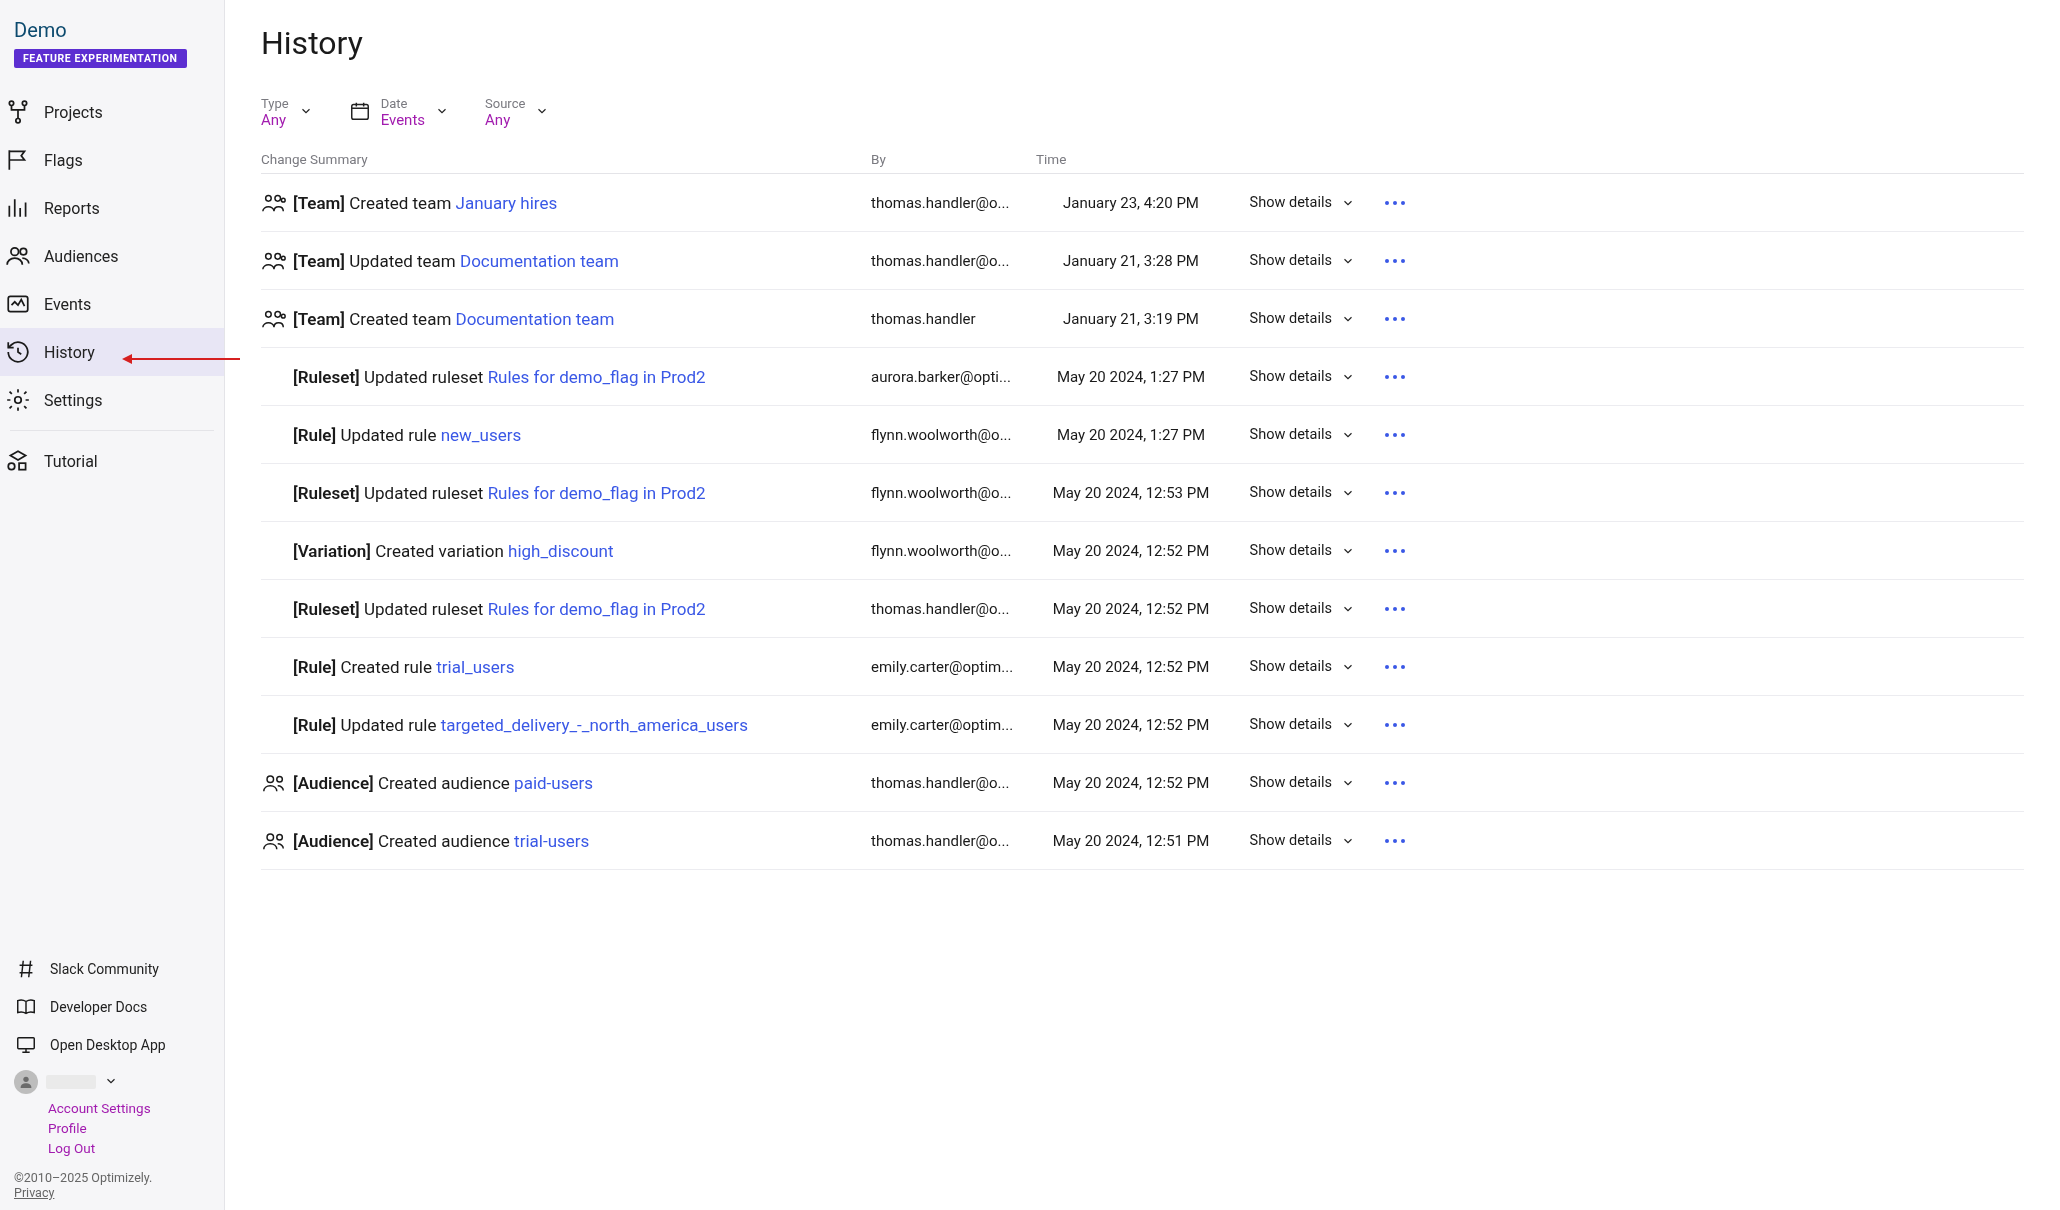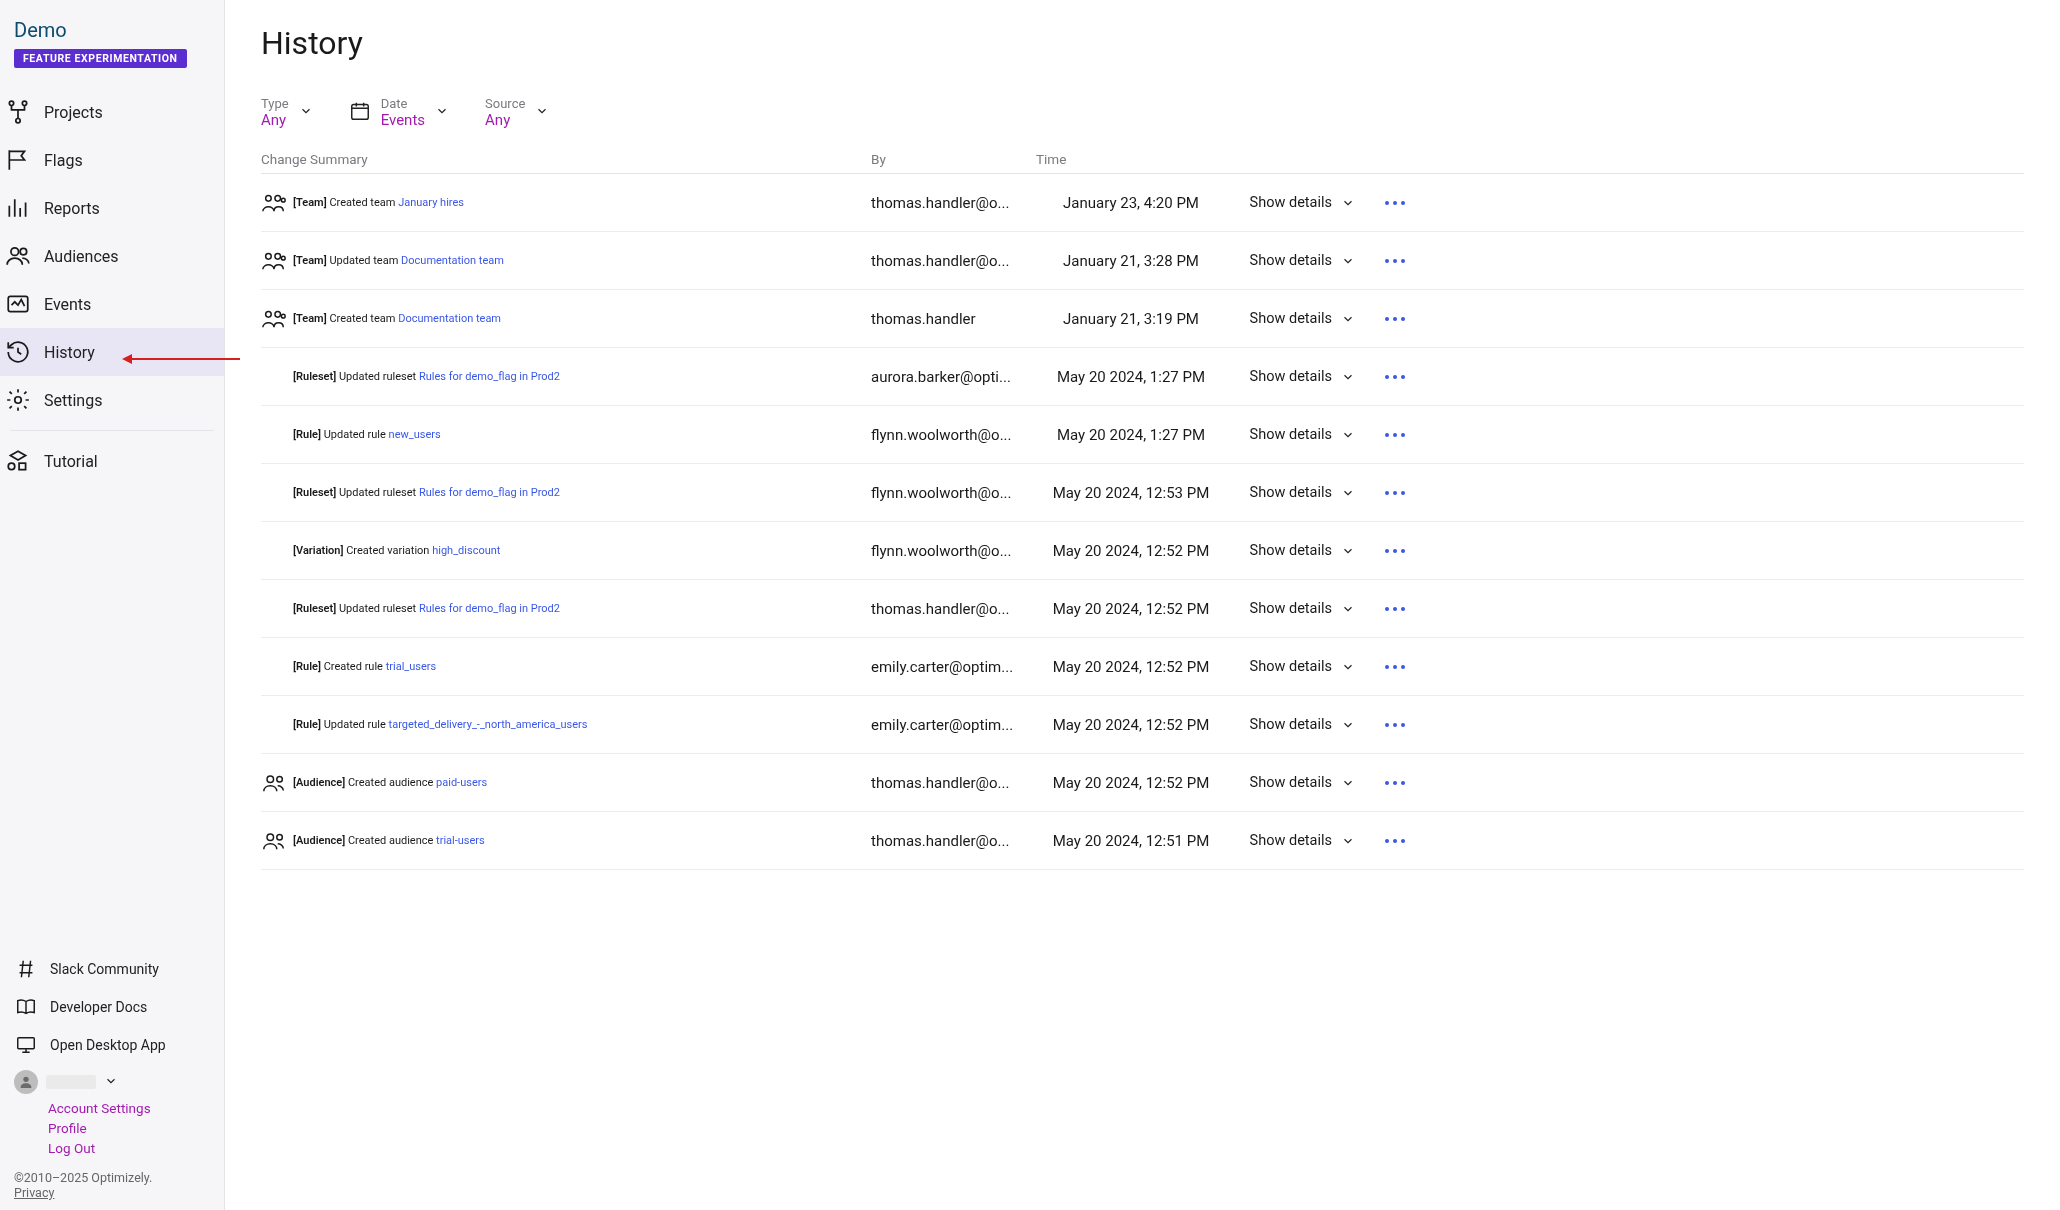--- a/index.html
+++ b/index.html
@@ -42,21 +42,21 @@
 .col-summary { flex: 0 0 610px; }
 .col-by { flex: 0 0 165px; }
 .col-time { flex: 0 0 190px; }
 .col-details { flex: 0 0 130px; text-align: right; }
 .col-menu { flex: 0 0 50px; }
 .rows { }
 .row { display: flex; align-items: center; border-bottom: 1px solid #ececf0; min-height: 58px; padding: 4px 0; }
 .row-icon { width: 32px; display: flex; justify-content: flex-start; }
 .row-icon svg { width: 26px; height: 22px; stroke: #1a1a1a; stroke-width: 1.6; fill: none; }
 .row-icon.empty { }
-.summary-text { flex: 0 0 578px; font-size: 11px; white-space: nowrap; overflow: hidden; text-overflow: ellipsis; }
+.summary-text { flex: 0 0 578px; font-size: 17px; white-space: nowrap; overflow: hidden; text-overflow: ellipsis; }
 .tag { font-weight: 600; }
 .link { color: #3a58e6; cursor: pointer; }
 .by { flex: 0 0 165px; font-size: 15px; white-space: nowrap; overflow: hidden; text-overflow: ellipsis; }
 .time { flex: 0 0 190px; font-size: 15px; text-align: center; }
 .details { flex: 0 0 130px; display: flex; justify-content: flex-end; align-items: center; gap: 8px; font-size: 14.5px; cursor: pointer; }
 .details svg { width: 16px; height: 14px; stroke: #222; stroke-width: 2; fill: none; }
 .menu { flex: 0 0 50px; display: flex; justify-content: flex-end; align-items: center; cursor: pointer; }
 .menu svg { width: 22px; height: 6px; }
 .menu svg circle { fill: #3a58e6; }
 .arrow-annotation { position: absolute; top: 354px; left: -103px; width: 118px; display: flex; align-items: center; }

